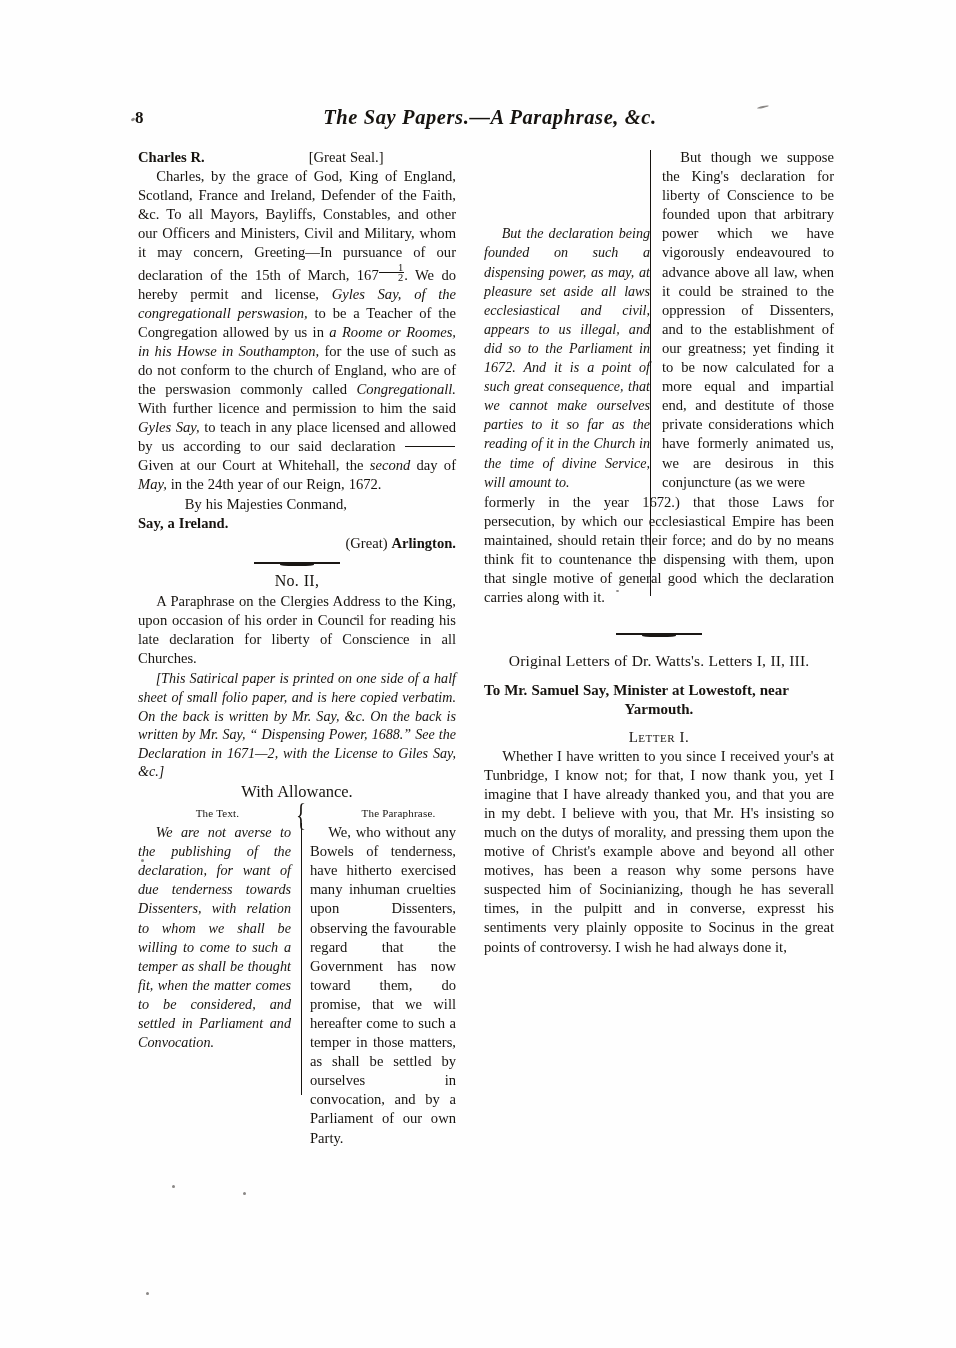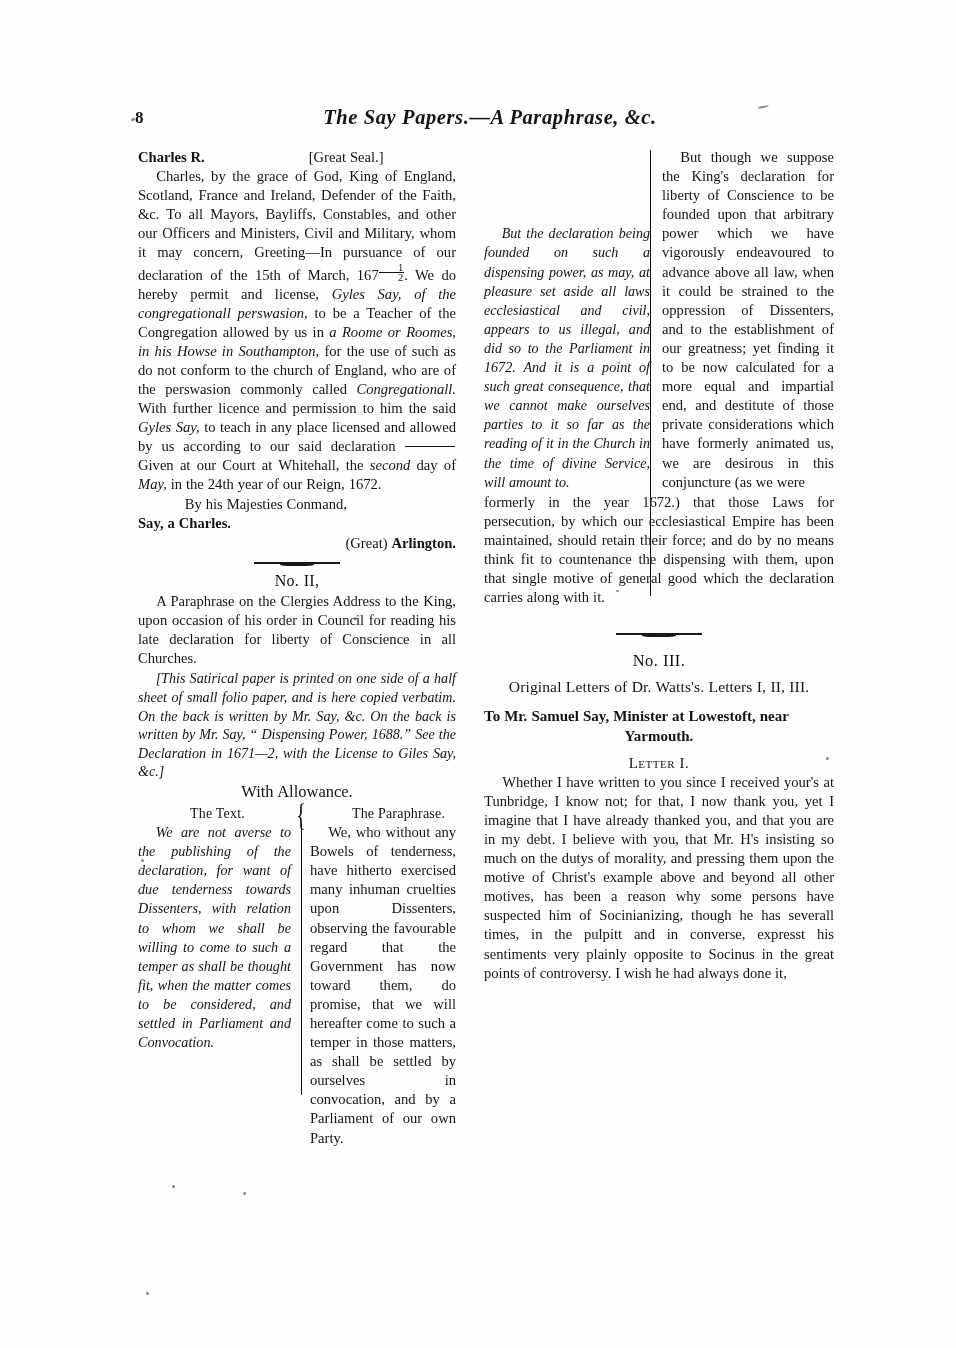--- a/index.html
+++ b/index.html
@@ -115,21 +115,21 @@
     width: 3.4em;
     border-bottom: 1.4px solid #16130f;
     vertical-align: 0.28em;
     margin: 0 1px;
   }
 
   
   .pair-head {
     position: relative;
     display: flex;
-    font-size: 14px;
+    font-size: 11px;
     margin-top: 3px;
   }
   .pair-head .ph {
     flex: 0 0 50%;
     text-align: center;
     letter-spacing: 0.2px;
   }
   .pair-head .ph.a { padding-right: 6px; }
   .pair-head .ph.b { padding-left: 16px; }
 
@@ -210,21 +210,21 @@
       <p class="noind">
         <span class="bi">Charles R.</span>
         <span style="display:inline-block;width:96px"></span>
         <span>[Great Seal.]</span>
       </p>
 
       <p class="ind"><span>Charles, by the grace of God, King of England, Scotland, France and Ireland, Defender of the Faith, &amp;c. To all Mayors, Bayliffs, Constables, and other our Officers and Ministers, Civil and Military, whom it may concern, Greeting—In pursuance of our declaration of the 15th of March, 167</span><span class="frac"><span class="num">1</span><span class="den">2</span></span><span>. We do hereby permit and license, </span><span class="it">Gyles Say, of the congregationall perswasion,</span><span> to be a Teacher of the Congregation allowed by us in </span><span class="it">a Roome or Roomes, in his Howse in Southampton,</span><span> for the use of such as do not conform to the church of England, who are of the perswasion commonly called </span><span class="it">Congregationall.</span><span> With further licence and permission to him the said </span><span class="it">Gyles Say,</span><span> to teach in any place licensed and allowed by us according to our said declaration </span><span class="long-dash"></span><span>Given at our Court at Whitehall, the </span><span class="it">second</span><span> day of </span><span class="it">May,</span><span> in the 24th year of our Reign, 1672.</span></p>
 
       <p class="noind" style="text-indent:3.2em">By his Majesties Conmand,</p>
 
-      <p class="noind bi">Say, a Charles.</p>
+      <p class="noind bi">Say, a Ireland.</p>
 
       <p class="noind" style="text-align:right;text-align-last:right;margin-top:1px"><span>(Great) </span><span class="bi">Arlington.</span></p>
     </div>
 
     <div class="rule-short"></div>
 
     <div>
       <p class="ctr" style="font-size:16px;letter-spacing:0.3px;margin-bottom:2px">No. II,</p>
 
       <p class="ind">A Paraphrase on the Clergies Address to the King, upon occasion of his order in Council for reading his late declaration for liberty of Conscience in all Churches.</p>
@@ -264,21 +264,20 @@
         <p class="ind">But though we suppose the King's declaration for liberty of Conscience to be founded upon that arbitrary power which we have vigorously endeavoured to advance above all law, when it could be strained to the oppression of Dissenters, and to the establishment of our greatness; yet finding it to be now calculated for a more equal and impartial end, and destitute of those private considerations which have formerly animated us, we are desirous in this conjuncture (as we were</p>
       </div>
     </div>
 
     <p class="noind" style="margin-top:1px">formerly in the year 1672.) that those Laws for persecution, by which our ecclesiastical Empire has been maintained, should retain their force; and do by no means think fit to countenance the dispensing with them, upon that single motive of general good which the declaration carries along with it.</p>
 
 
     <div class="rule-short" style="margin-top:26px;margin-bottom:16px"></div>
 
     <div>
-      <p class="ctr" style="font-size:16.5px;letter-spacing:0.4px">No. III.</p>
 
       <p class="ctr" style="font-size:15.6px;margin-top:7px;letter-spacing:0.1px">Original Letters of Dr. Watts's.  Letters I, II, III.</p>
 
       <p class="ctr bi" style="font-size:15px;margin-top:11px">To Mr. Samuel Say, Minister at Lowestoft, near Yarmouth.</p>
 
       <p class="ctr sc" style="font-size:15px;margin-top:8px">Letter I.</p>
 
 
       <p class="ind">Whether I have written to you since I received your's at Tunbridge, I know not; for that, I now thank you, yet I imagine that I have already thanked you, and that you are in my debt.  I believe with you, that Mr. H's insisting so much on the dutys of morality, and pressing them upon the motive of Christ's example above and beyond all other motives, has been a reason why some persons have suspected him of Socinianizing, though he has severall times, in the pulpitt and in converse, expresst his sentiments very plainly opposite to Socinus in the great points of controversy.  I wish he had always done it,</p>
     </div>

